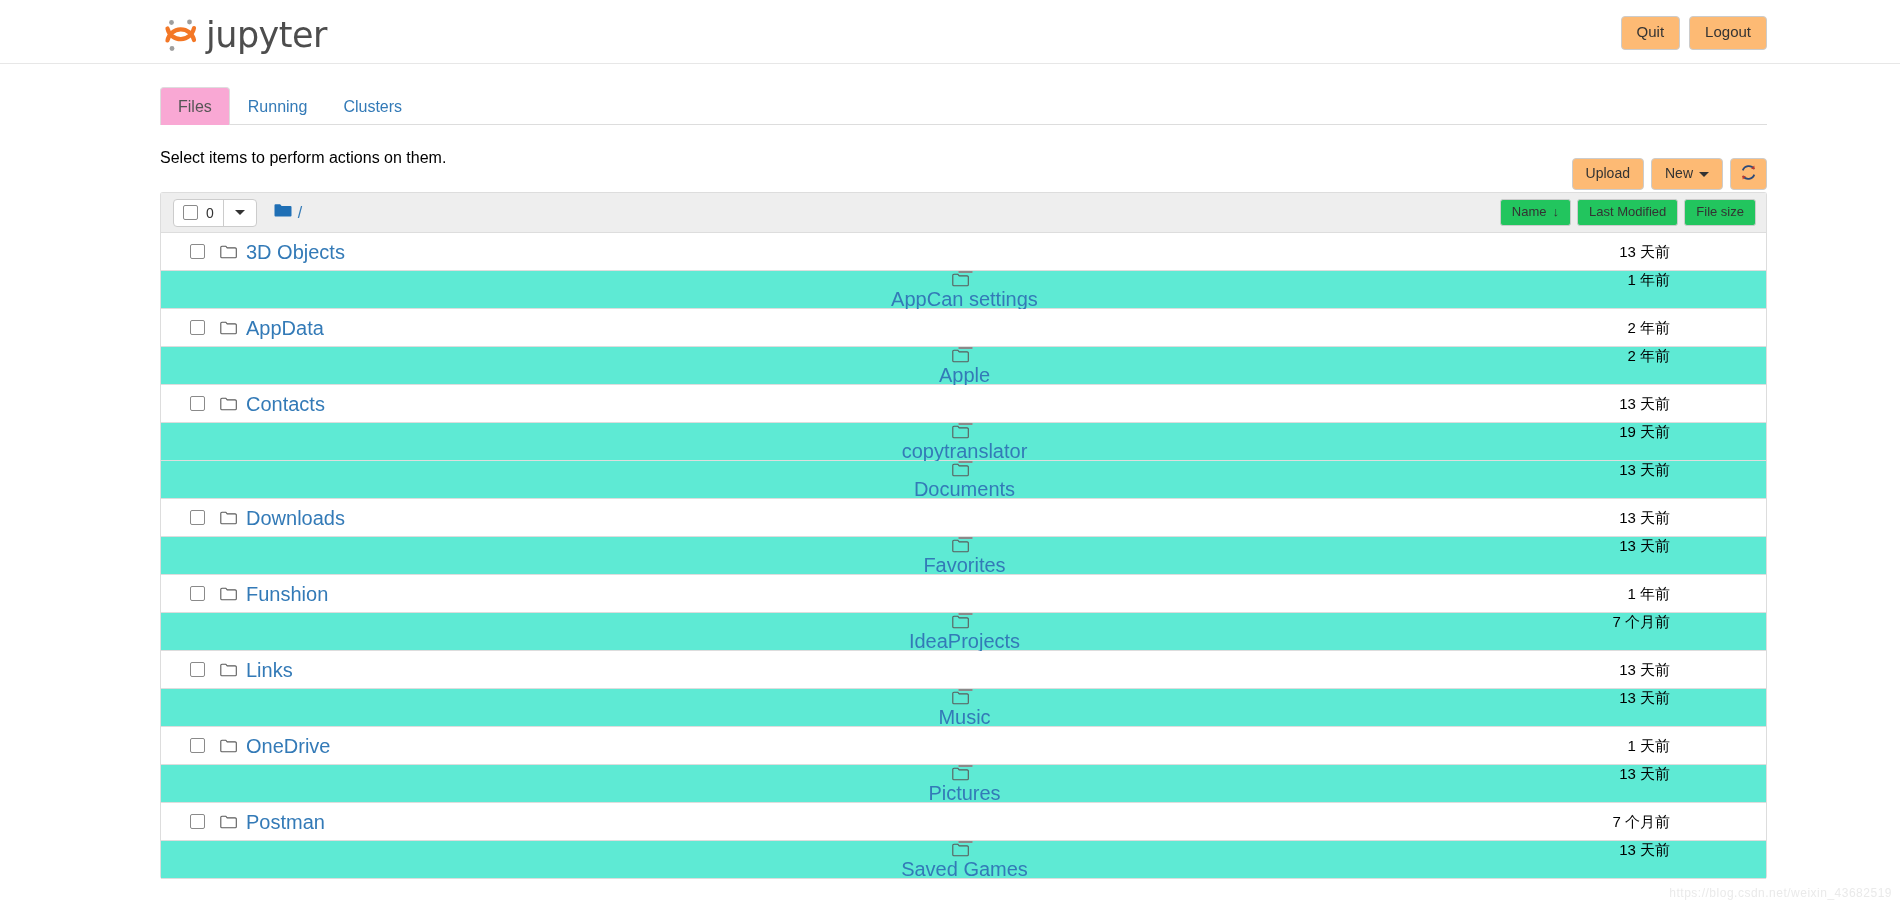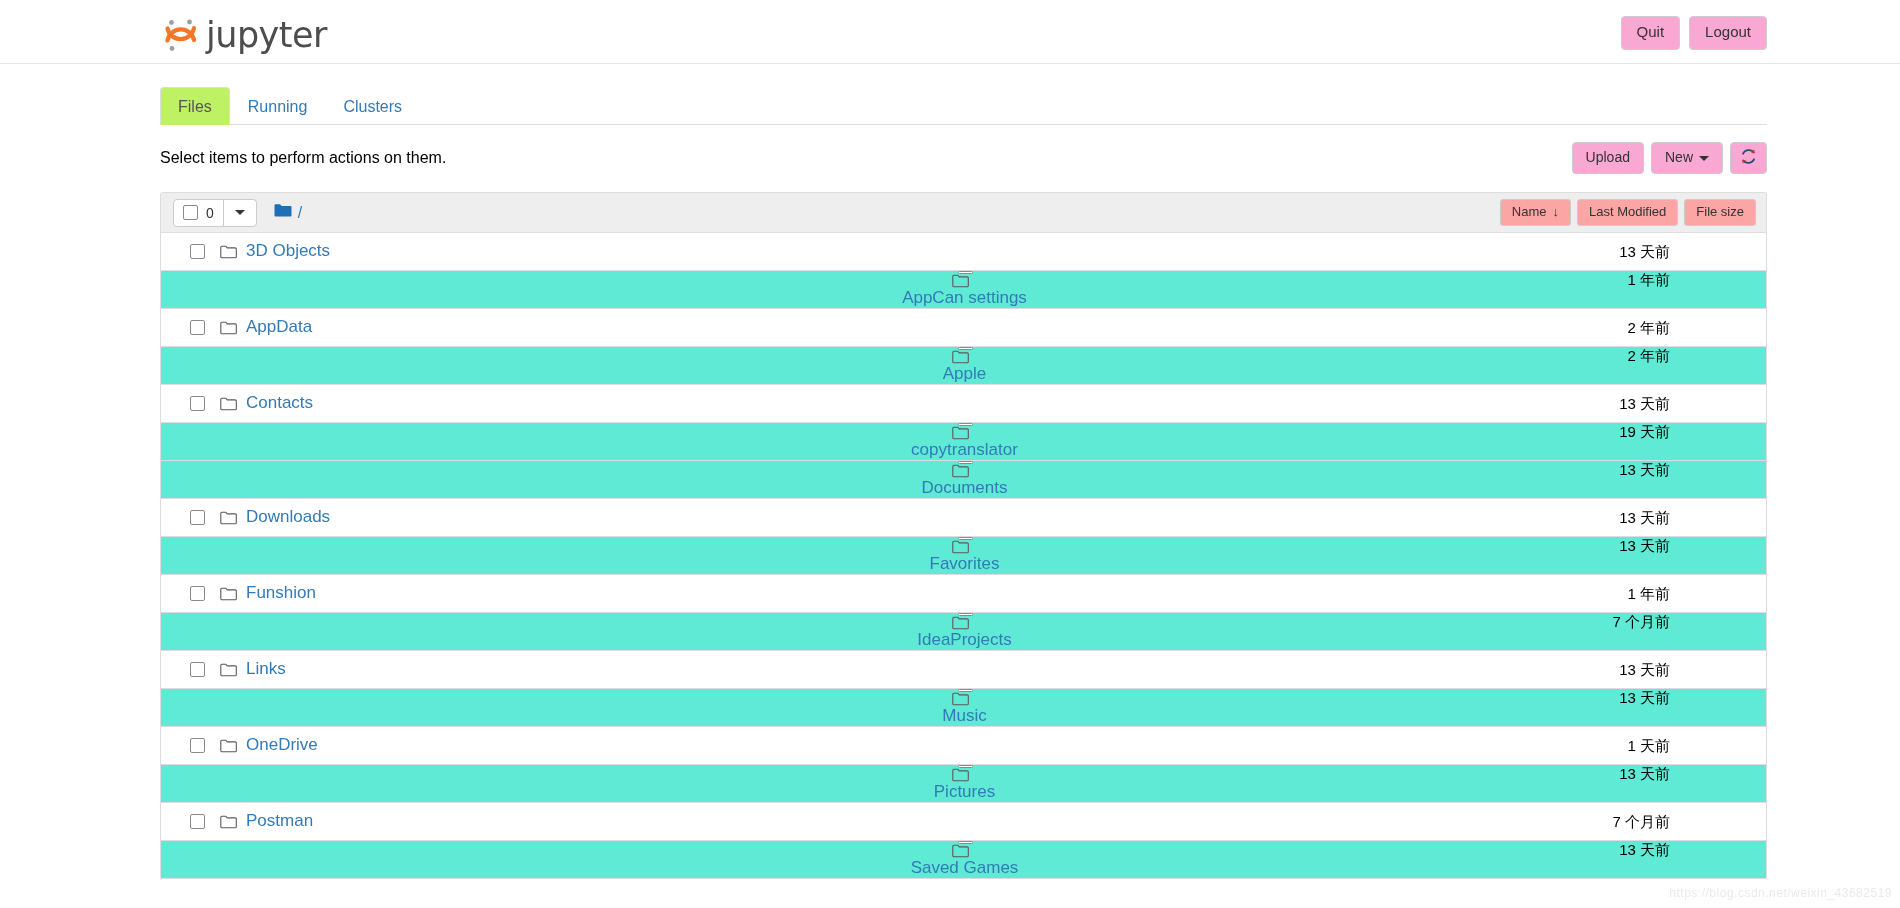--- a/index.html
+++ b/index.html
@@ -51,21 +51,21 @@
     position: absolute;
     right: 28px;
     top: 16px;
     display: flex;
     gap: 9px;
   }
   .btn {
     font-family: "Liberation Sans", sans-serif;
     font-size: 15px;
     color: #333333;
-    background: #f9a8d4;
+    background: #fdba74;
     border: 1px solid #cccccc;
     border-radius: 4px;
     padding: 7px 15px 8px 15px;
     line-height: 1.1;
     cursor: pointer;
     white-space: nowrap;
   }
 
   
   .wrap {
@@ -89,21 +89,21 @@
     padding: 9px 17px 9px 17px;
     border: 1px solid transparent;
     border-bottom: none;
     margin-bottom: -1px;
     border-radius: 4px 4px 0 0;
     cursor: pointer;
     line-height: 1.2;
   }
   .tab.active {
     color: #555555;
-    background: #bef264;
+    background: #f9a8d4;
     border-color: #dddddd;
     border-bottom-color: #ffffff;
     cursor: default;
   }
 
   
   .actionbar {
     margin-top: 17px;
     height: 40px;
     position: relative;
@@ -112,21 +112,21 @@
     font-size: 16px;
     color: #000000;
     line-height: 1.2;
     position: absolute;
     left: 0;
     top: 6px;
   }
   .action-buttons {
     position: absolute;
     right: 0;
-    top: 0;
+    top: 16px;
     display: flex;
     gap: 7px;
   }
   .btn-sm {
     font-size: 14px;
     padding: 6px 13px 7px 13px;
   }
   .caret {
     display: inline-block;
     width: 0; height: 0;
@@ -211,21 +211,21 @@
   }
   .hdr-right {
     position: absolute;
     right: 10px;
     display: flex;
     gap: 6px;
   }
   .sort-btn {
     font-size: 13px;
     color: #333333;
-    background: #fca5a5;
+    background: #22c55e;
     border: 1px solid #cccccc;
     border-radius: 3px;
     padding: 5px 11px 6px 11px;
     cursor: pointer;
     line-height: 1.1;
     white-space: nowrap;
   }
   .sort-arrow {
     display: inline-block;
     margin-left: 6px;
@@ -245,21 +245,21 @@
   .row-cb {
     margin-left: 17px;
     margin-right: 15px;
   }
   .folder-ico {
     margin-right: 9px;
     display: flex;
     align-items: center;
   }
   .row-name {
-    font-size: 17px;
+    font-size: 20px;
     color: #337ab7;
     text-decoration: none;
     cursor: pointer;
     line-height: 1.2;
   }
   .row-modified {
     position: absolute;
     right: 96px;
     font-size: 15px;
     color: #000000;

